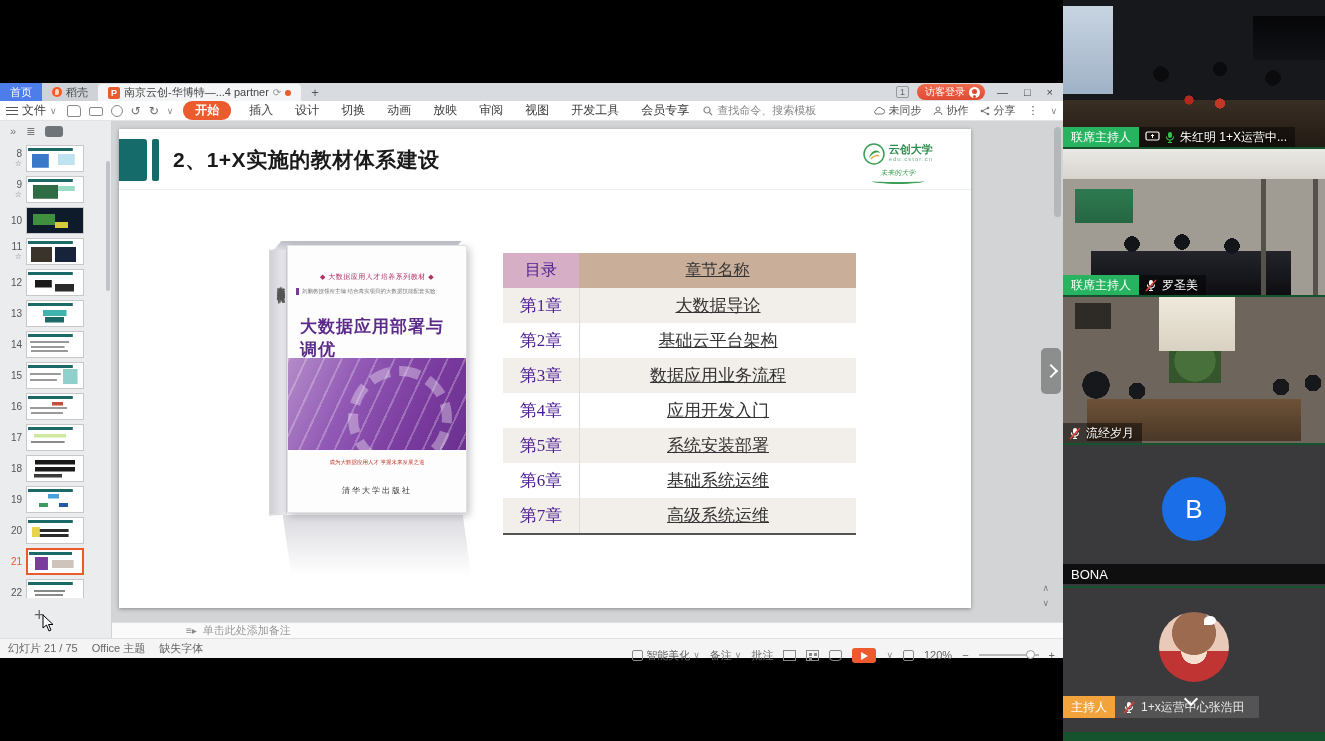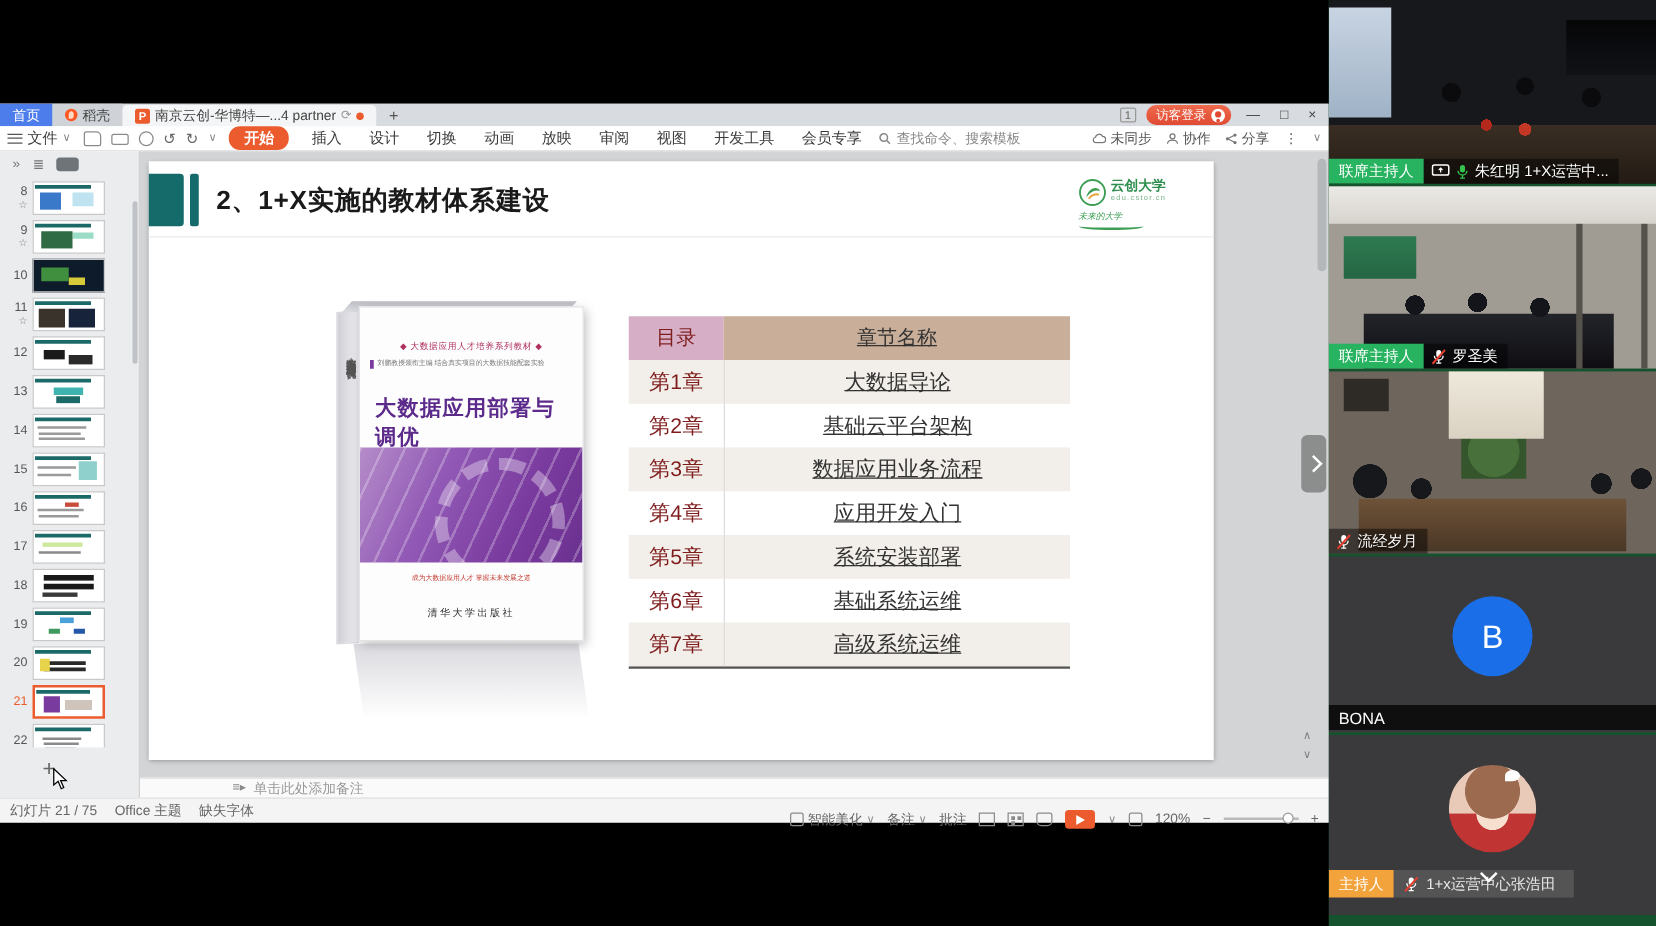--- a/index.html
+++ b/index.html
@@ -79,21 +79,21 @@
   .canvas{flex:1;background:#d2d4d6;position:relative;overflow:hidden;}
   .canvas-scroll{position:absolute;right:2px;top:6px;width:7px;height:90px;background:#b5b8bb;border-radius:4px;}
   .canvas-navs{position:absolute;right:14px;bottom:14px;display:flex;flex-direction:column;gap:6px;color:#7a7e82;font-size:9px;line-height:9px;}
 
   .slide{position:absolute;left:7px;top:8px;width:852px;height:479px;background:#fff;box-shadow:0 1px 4px rgba(0,0,0,.35);}
   .slide-head{position:absolute;left:0;top:10px;height:42px;display:flex;align-items:center;}
   .hblock{width:28px;height:42px;background:#156a6a;border-radius:0 3px 3px 0;}
   .hbar{width:7px;height:42px;background:#156a6a;border-radius:2px;margin-left:5px;}
   .slide-title{font-size:21px;font-weight:bold;color:#1a1a1a;margin-left:14px;letter-spacing:.5px;}
   .slide-div{position:absolute;left:0;top:60px;width:100%;border-top:1px solid #ececec;}
-  .slide-logo{position:absolute;right:38px;top:14px;display:flex;flex-direction:column;align-items:flex-start;}
+  .slide-logo{position:absolute;right:38px;top:14px;display:flex;flex-direction:column;align-items:center;}
   .logo-row{display:flex;align-items:center;gap:4px;}
   .logo-txt{display:flex;flex-direction:column;line-height:10px;}
   .logo-brand{color:#2f8f4e;font-size:11px;font-weight:bold;}
   .logo-domain{color:#7ab38a;font-size:6px;letter-spacing:1px;}
   .logo-tag{color:#3c9e55;font-size:7px;margin-top:3px;font-style:italic;}
   .logo-swoosh{width:52px;height:6px;border-bottom:2px solid #3c9e55;border-radius:0 0 100% 100%;}
 
   
   .book-wrap{position:absolute;left:150px;top:108px;width:220px;height:340px;}
   .book-spine{position:absolute;left:0;top:12px;width:18px;height:266px;background:linear-gradient(90deg,#cfcfd6,#ececf0);transform:skewY(-4deg);border:1px solid #d8d8de;}
@@ -113,21 +113,21 @@
 
   
   .toc{position:absolute;left:384px;top:124px;width:353px;border-bottom:2px solid #555;font-size:17px;}
   .toc-row{display:flex;height:35px;}
   .toc-head .c1{background:#d6afc7;color:#fff;font-size:16px;}
   .toc-head .c2{background:#c9ae9a;color:#fff;font-size:16px;}
   .c1{width:76px;display:flex;align-items:center;justify-content:center;}
   .c2{flex:1;display:flex;align-items:center;justify-content:center;border-left:1px solid #ddd;text-decoration:underline;}
   .toc-head .c2{border-left:none;}
   .toc-row:nth-child(even):not(.toc-head){background:#f2eee9;}
-  .toc-row .c1{color:#7f1d1d;}
+  .toc-row .c1{color:#4c1d95;font-family:Liberation Serif, serif;}
   .toc-row .c2{color:#333;}
 
   .notesbar{height:16px;background:#fafafa;border-top:1px solid #e0e0e0;display:flex;align-items:center;gap:6px;padding-left:74px;font-size:11px;color:#999;}
   .note-ic{color:#888;font-size:10px;}
 
   .statusbar{height:20px;background:#f4f4f4;border-top:1px solid #e0e0e0;display:flex;align-items:center;font-size:11px;color:#666;padding:0 8px;gap:14px;white-space:nowrap;}
   .st-group{display:flex;align-items:center;gap:14px;}
   .st-right{margin-left:auto;display:flex;align-items:center;gap:10px;margin-top:13px;}
   .viewic{width:13px;height:11px;border:1px solid #8a8a8a;display:inline-block;}
   .viewic.sorter{background:linear-gradient(#8a8a8a,#8a8a8a) 2px 2px/3px 3px no-repeat,linear-gradient(#8a8a8a,#8a8a8a) 7px 2px/3px 3px no-repeat,linear-gradient(#8a8a8a,#8a8a8a) 2px 6px/3px 3px no-repeat;}

